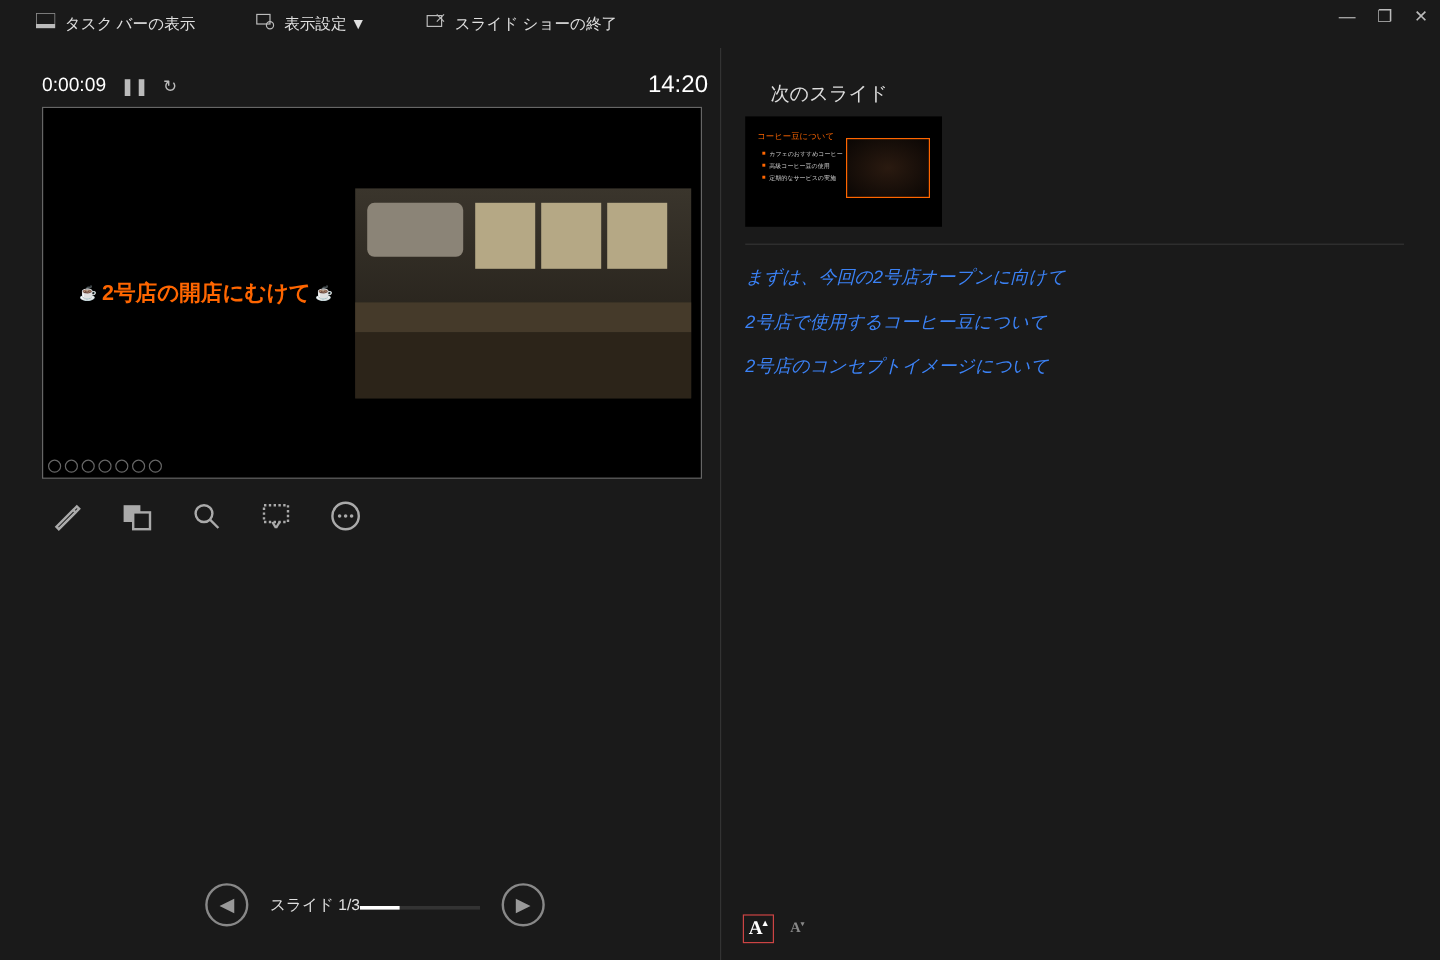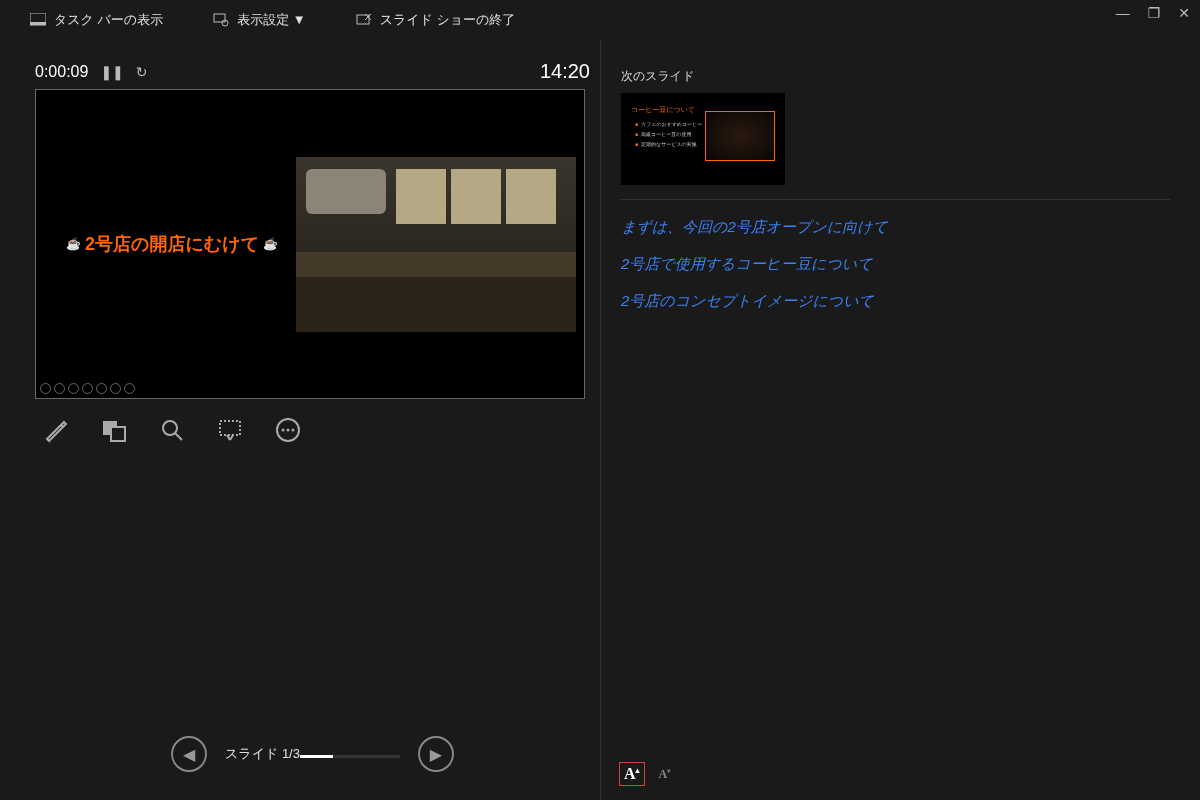--- a/index.html
+++ b/index.html
@@ -14,25 +14,25 @@
 }
 .topbar {
   height: 40px;
   display: flex;
   align-items: center;
   padding: 0 20px;
   position: relative;
 }
 .topbar-item {
   display: flex;
-  align-items: center;
   gap: 8px;
   padding: 4px 10px;
   margin-right: 30px;
   cursor: pointer;
+  font-family: Liberation Serif, serif;
 }
 .topbar .win-controls {
   position: absolute;
   right: 10px;
   top: 5px;
   display: flex;
   gap: 18px;
   color: #bbb;
 }
 .win-controls span { cursor: pointer; font-size: 14px; }
@@ -130,21 +130,21 @@
 }
 .nav-label { display:flex; flex-direction:row; align-items:center; }
 .progress-bar { width:100px; height:3px; background:#333; margin-top:4px; }
 .progress-bar .fill { height:100%; width:33%; background:#fff; }
 .right {
   flex: 1;
   border-left: 1px solid #333;
   padding: 28px 30px 10px 20px;
   position: relative;
 }
-.next-label { font-size: 12px; color: #ddd; margin-bottom: 8px; }
+.next-label { font-size: 16px; color: #ddd; margin-bottom: 8px; margin-left: 21px; }
 .next-thumb {
   width: 164px; height: 92px; background: #000; position: relative;
 }
 .next-thumb .nt-title{color:#f60;font-size:7px;position:absolute;left:10px;top:12px;}
 .next-thumb .nt-bullet{color:#ccc;font-size:5px;position:absolute;left:14px;display:flex;gap:3px;}
 .nt-b1{top:28px;} .nt-b2{top:38px;} .nt-b3{top:48px;}
 .next-thumb .nt-img{position:absolute;right:10px;top:18px;width:70px;height:50px;border:1px solid #f60;background:radial-gradient(#2a1a10,#0a0604);}
 .notes-divider{border:none;border-top:1px solid #333;margin-top:14px;margin-bottom:18px;}
 .note-line { font-size: 15px; color: #3b82f6; margin-bottom: 18px; font-style: italic; }
 .font-controls {

